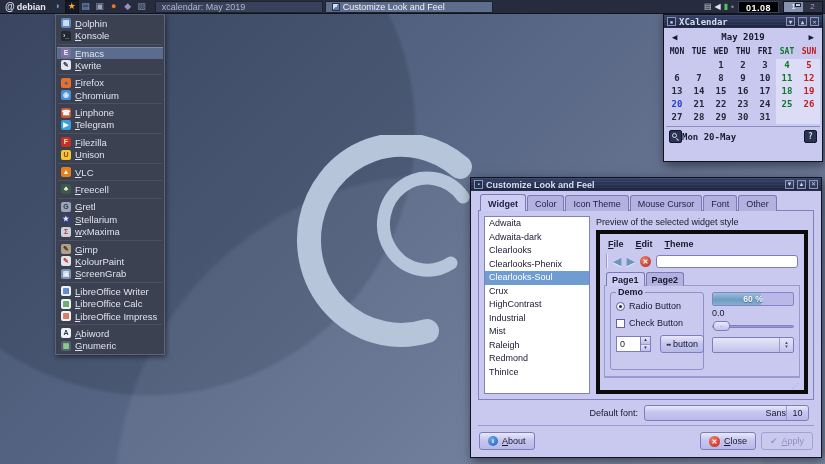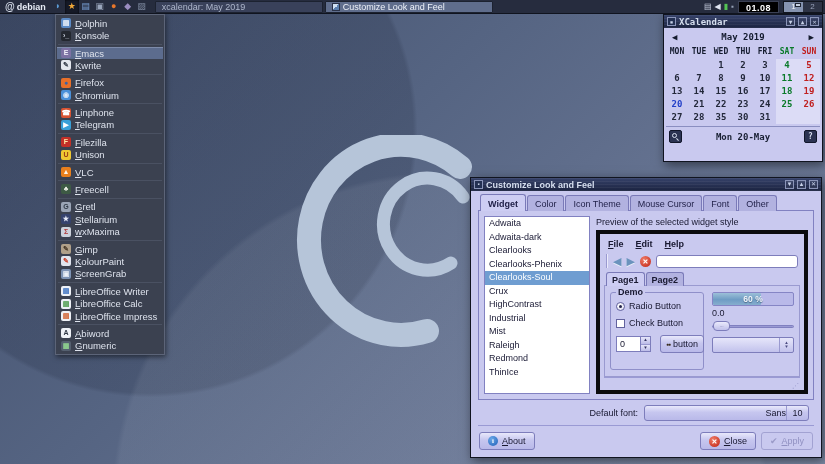--- a/index.html
+++ b/index.html
@@ -73,21 +73,21 @@
   .cal-month{flex:1;text-align:center;font-size:9px;font-weight:bold;color:#141b2e;}
   .cal-grid{display:grid;grid-template-columns:repeat(7,1fr);}
   .cal-hdr{font-size:8px;font-weight:bold;text-align:center;height:14px;line-height:14px;color:#141b2e;}
   .cal-hdr.sat{color:#0a7a2a;} .cal-hdr.sun{color:#c02020;}
   .cal-cell{font-size:9px;font-weight:bold;text-align:center;height:13px;line-height:13px;color:#23283a;}
   .cal-cell.wkend{background:#dcdcf6;}
   .cal-cell.sat{color:#0a7a2a;} .cal-cell.sun{color:#c02020;} .cal-cell.today{color:#2440c8;}
   .cal-foot{display:flex;align-items:center;border-top:1px solid #8a8ec0;margin-top:2px;padding:3px 3px 2px;}
   .cal-mini-btn{width:13px;height:13px;background:#2b3352;border:1px solid #11162a;border-radius:2px;
     display:flex;align-items:center;justify-content:center;color:#d7deee;font-size:8px;font-weight:bold;}
-  .cal-status{flex:1;text-align:center;font-size:9px;font-weight:bold;color:#1a2134;}
+  .cal-status{flex:1;font-size:9px;font-weight:bold;color:#1a2134;}
   .mag{position:relative;width:7px;height:7px;}
   .mag .lens{position:absolute;left:0;top:0;width:5px;height:5px;border:1px solid #d7deee;border-radius:50%;}
   .mag .handle{position:absolute;right:0;bottom:0;width:3px;height:1px;background:#d7deee;transform:rotate(45deg);}
 
   
   .lxa{left:470px;top:177px;width:352px;height:281px;display:flex;flex-direction:column;}
   .lxa-body{flex:1;display:flex;flex-direction:column;padding:4px 7px 5px;font-size:9px;color:#181830;min-height:0;}
   .tabbar{display:flex;gap:1px;padding-left:2px;position:relative;z-index:2;}
   .tab{padding:3px 7px 2px;background:#b2b2e0;border:1px solid #7a7ab8;border-bottom:none;
     border-radius:3px 3px 0 0;color:#22224a;}
@@ -372,21 +372,21 @@
         <span class="cal-cell wkend sun">19</span>
         <span class="cal-cell today">20</span>
         <span class="cal-cell">21</span>
         <span class="cal-cell">22</span>
         <span class="cal-cell">23</span>
         <span class="cal-cell">24</span>
         <span class="cal-cell wkend sat">25</span>
         <span class="cal-cell wkend sun">26</span>
         <span class="cal-cell">27</span>
         <span class="cal-cell">28</span>
-        <span class="cal-cell">35</span>
+        <span class="cal-cell">29</span>
         <span class="cal-cell">30</span>
         <span class="cal-cell">31</span>
         <span class="cal-cell wkend"></span>
         <span class="cal-cell wkend"></span>
       </div>
     <div class="cal-foot">
       <span class="cal-mini-btn">
         <span class="mag">
             <span class="lens"></span>
             <span class="handle"></span>
@@ -429,21 +429,21 @@
           <div class="theme-item">Raleigh</div>
           <div class="theme-item">Redmond</div>
           <div class="theme-item">ThinIce</div>
         </div>
       <div class="right-pane">
         <div class="pv-caption">Preview of the selected widget style</div>
         <div class="preview">
           <div class="pv-menubar" id="pv-menubar">
               <span class="mn">File</span>
               <span class="mn">Edit</span>
-              <span class="mn">Help</span>
+              <span class="mn">Theme</span>
             </div>
           <div class="pv-toolbar">
             <span class="tb-grip"></span>
             <span class="nav-arrow">◀</span>
             <span class="nav-arrow">▶</span>
             <span class="stop-ic">✕</span>
             <span class="pv-entry"></span>
           </div>
           <div class="pv-tabbar" id="pv-tabs">
               <span class="pv-tab active">Page1</span>

